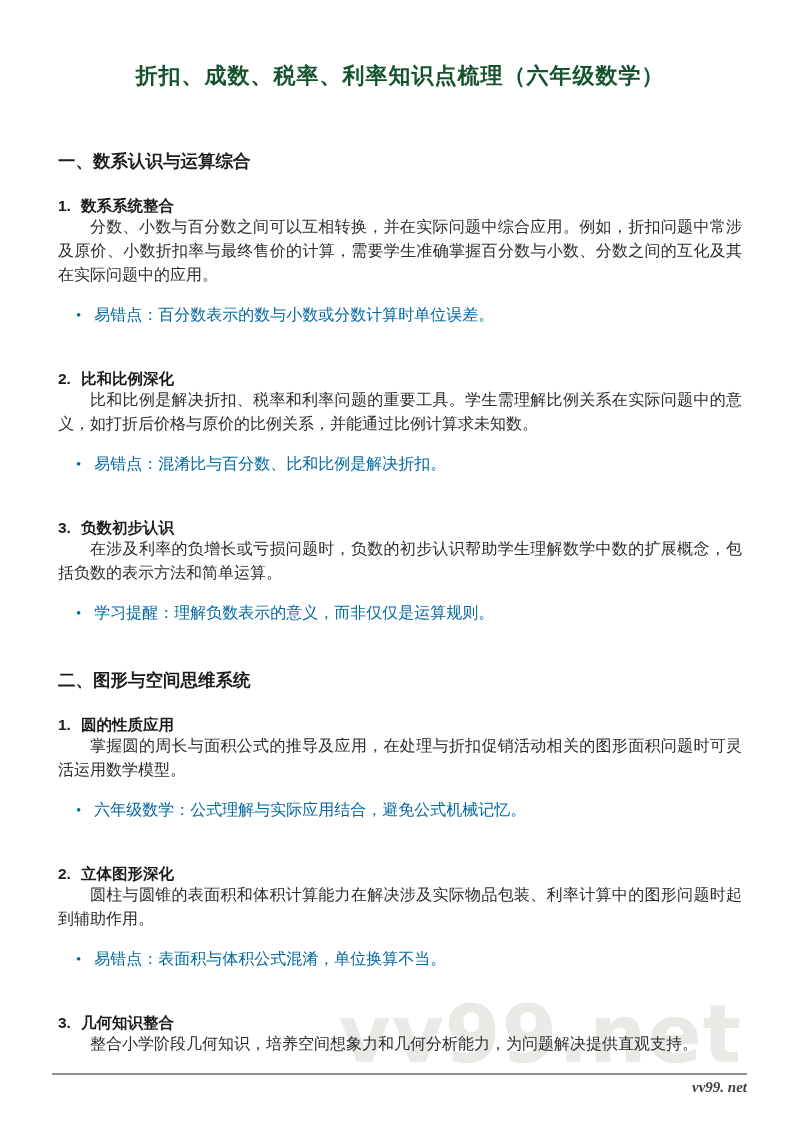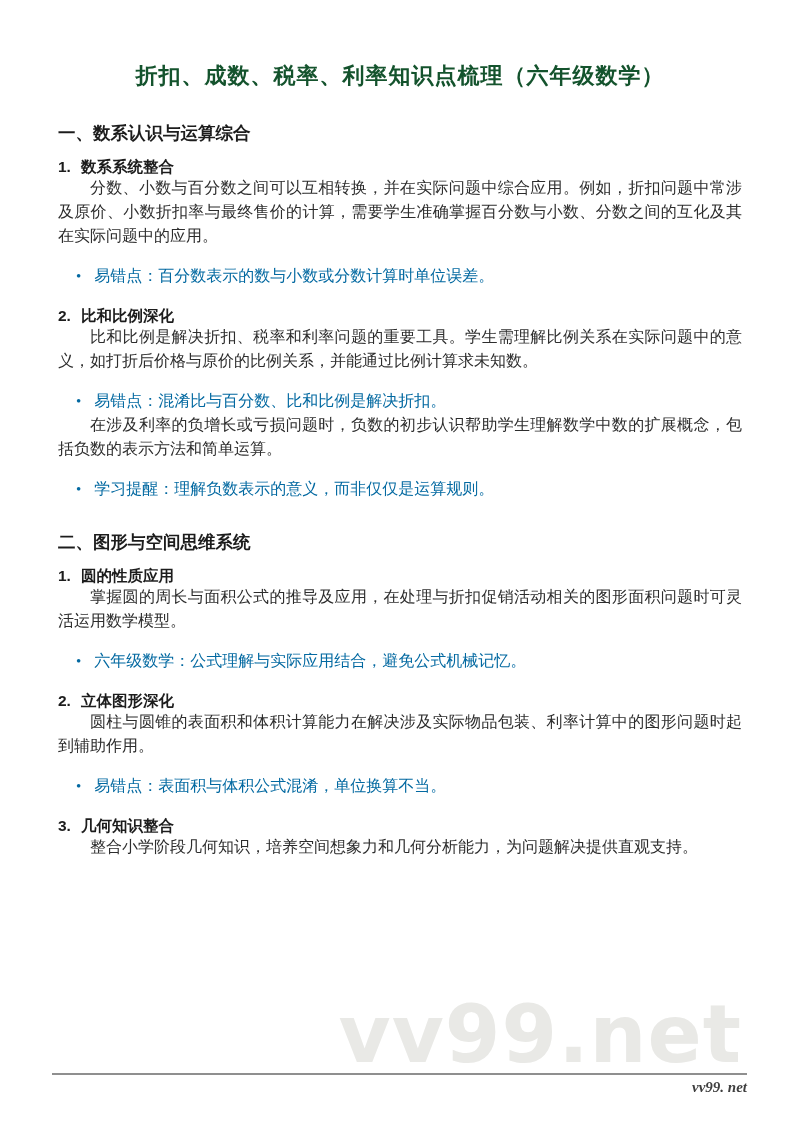--- a/index.html
+++ b/index.html
@@ -24,31 +24,31 @@
     color: #14532d;
     letter-spacing: 1px;
   }
   .section-heading {
     font-family: "Liberation Sans", "DejaVu Sans", sans-serif;
     font-weight: 700;
     font-size: 17.5px;
     line-height: 22px;
     color: #1c1c1c;
   }
-  #sec1 .section-heading { margin-top: 32px; }
-  #sec2 .section-heading { margin-top: 30px; }
+  #sec1 .section-heading { margin-top: 60px; }
+  #sec2 .section-heading { margin-top: 44px; }
   .item-heading {
     font-family: "Liberation Sans", "DejaVu Sans", sans-serif;
     font-weight: 700;
     font-size: 15.5px;
     line-height: 18px;
     color: #1c1c1c;
-    margin-top: 19px;
+    margin-top: 43px;
   }
-  .section .item:first-of-type .item-heading { margin-top: 14px; }
+  .section .item:first-of-type .item-heading { margin-top: 25px; }
   .item-heading .num {
     display: inline-block;
     margin-right: 10px;
   }
   .para {
     font-size: 16px;
     line-height: 24px;
     text-align: justify;
     text-indent: 2em;
     color: #2d2d2d;
@@ -124,20 +124,23 @@
         <h3 class="item-heading">
           <span class="num">2.</span><span>比和比例深化</span>
         </h3>
         <p class="para">比和比例是解决折扣、税率和利率问题的重要工具。学生需理解比例关系在实际问题中的意义，如打折后价格与原价的比例关系，并能通过比例计算求未知数。</p>
         <p class="bullet-line">
           <span class="bullet-marker">•</span><span class="bullet-text">易错点：混淆比与百分数、比和比例是解决折扣。</span>
         </p>
       </div>
 
       <div class="item">
+        <h3 class="item-heading">
+          <span class="num">3.</span><span>负数初步认识</span>
+        </h3>
         <p class="para">在涉及利率的负增长或亏损问题时，负数的初步认识帮助学生理解数学中数的扩展概念，包括负数的表示方法和简单运算。</p>
         <p class="bullet-line">
           <span class="bullet-marker">•</span><span class="bullet-text">学习提醒：理解负数表示的意义，而非仅仅是运算规则。</span>
         </p>
       </div>
     </section>
 
     <section class="section" id="sec2">
       <h2 class="section-heading">二、图形与空间思维系统</h2>
 

